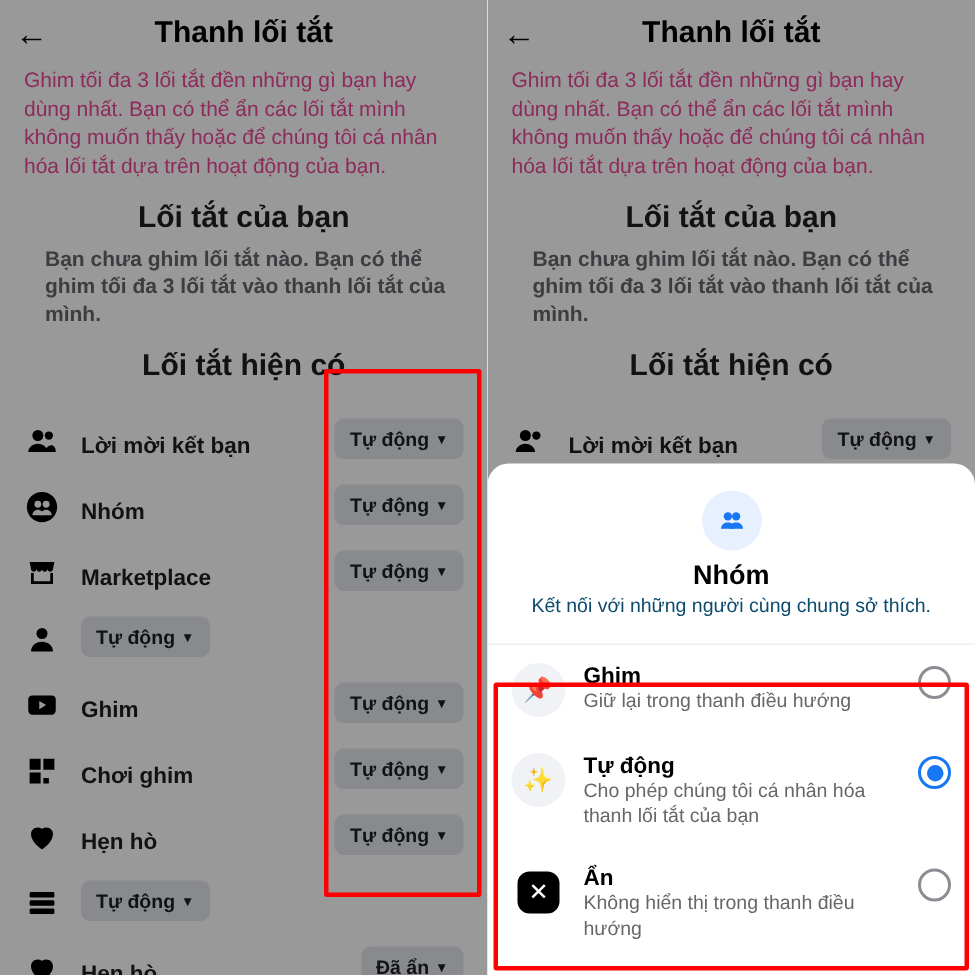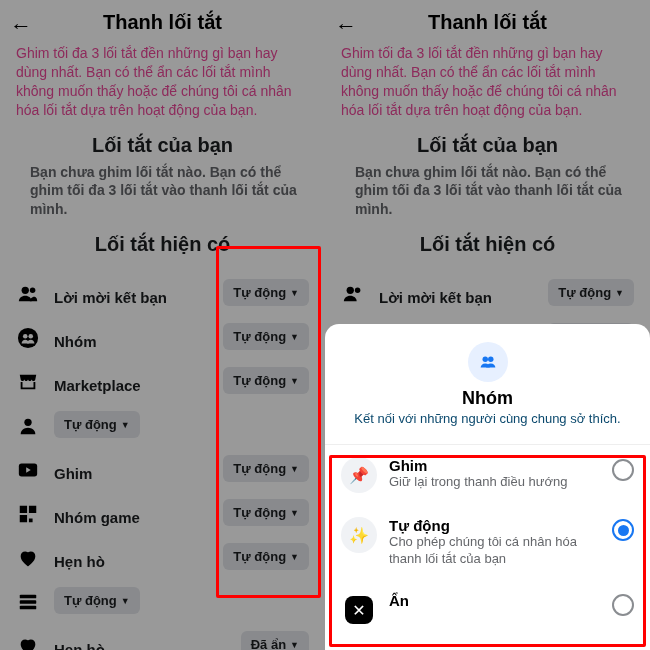--- a/index.html
+++ b/index.html
@@ -120,21 +120,21 @@
           <span>Tự động</span>
           <span class="caret">▼</span>
         </span>
     </div>
     <div class="row">
       <span class="icon">
           <svg width="22" height="22" viewBox="0 0 24 24" fill="#000">
             <path d="M3 3h8v8H3zM13 3h8v8h-8zM3 13h8v8H3zM13 17h4v4h-4z"></path>
           </svg>
         </span>
-      <span class="label">Nhóm game</span>
+      <span class="label">Chơi ghim</span>
       <span class="pill">
           <span>Tự động</span>
           <span class="caret">▼</span>
         </span>
     </div>
     <div class="row">
       <span class="icon">
           <svg width="22" height="22" viewBox="0 0 24 24" fill="#000">
             <path d="M12 21s-8-5-8-11c0-3 2-5 5-5 2 0 3 1 3 1s1-1 3-1c3 0 5 2 5 5 0 6-8 11-8 11z"></path>
           </svg>
@@ -244,19 +244,20 @@
         <div class="otxt">
           <div class="otitle">Tự động</div>
           <div class="odesc">Cho phép chúng tôi cá nhân hóa thanh lối tắt của bạn</div>
         </div>
         <div class="radio sel"></div>
       </div>
       <div class="opt">
         <div class="oicon" style="background:#000;color:#fff;border-radius:8px;width:28px;height:28px;margin:4px">✕</div>
         <div class="otxt">
           <div class="otitle">Ẩn</div>
+          <div class="odesc">Không hiển thị trong thanh điều hướng</div>
         </div>
         <div class="radio"></div>
       </div>
     </div>
   </div>
   <div class="redbox"></div>
 </div>
 
 </body></html>

